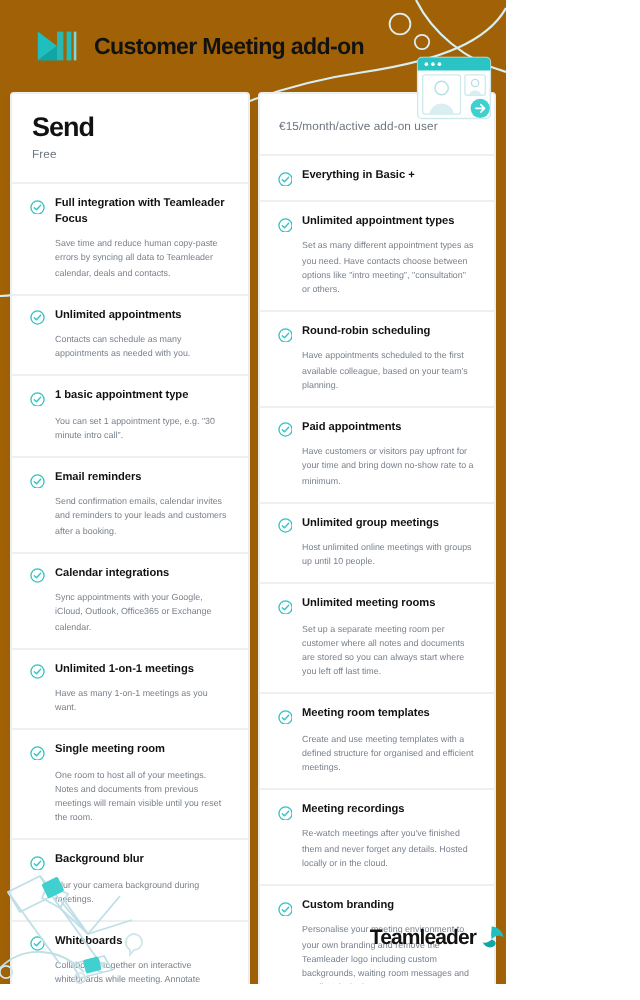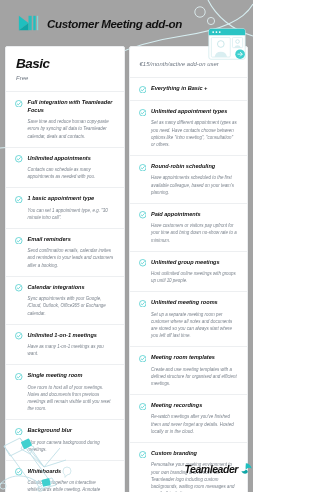--- a/index.html
+++ b/index.html
@@ -6,23 +6,22 @@
   html, body {
     width: 253px; height: 500px;
     overflow: hidden;
     background: #ffffff;
     font-family: "Liberation Sans", sans-serif;
     -webkit-font-smoothing: antialiased;
   }
   #page {
     position: relative;
     width: 253px; height: 492px;
-    background: #a3a3a3;
+    background: #a16207;
     overflow: hidden;
-    font-style: italic;
   }
 
   
   .bg-decor { position: absolute; inset: 0; pointer-events: none; z-index: 0; }
 
   
   .header {
     position: relative;
     z-index: 3;
     height: 46px;
@@ -175,21 +174,21 @@
     <circle cx="40.5" cy="18.6" r="2.5" fill="none" stroke="#b9dfe4" stroke-width="0.9"></circle>
     <path d="M36,27 a4.7,4.7 0 0 1 9,0 z" fill="#d9eef1"></path>
     <circle cx="44" cy="36" r="6.6" fill="#3fd0cf"></circle>
     <path d="M41,36 l5.6,0 M44.4,33.4 L47,36 L44.4,38.6" stroke="#ffffff" stroke-width="1.1" fill="none" stroke-linecap="round" stroke-linejoin="round"></path>
   </svg>
 
   <div class="columns">
 
     <div class="col">
       <div class="col-head">
-        <div class="col-title">Basic</div>
+        <div class="col-title">Send</div>
         <div class="col-price">Free</div>
       </div>
 
       <div class="feature">
         <svg class="check" viewBox="0 0 16 16">
             <circle cx="8" cy="8" r="7" fill="none" stroke="#2ac4c4" stroke-width="1.4"></circle>
             <path d="M4.6 8.2 L6.9 10.4 L11.4 5.6" fill="none" stroke="#2ac4c4" stroke-width="1.4" stroke-linecap="round" stroke-linejoin="round"></path>
           </svg>
         <div class="feature-body">
           <div class="feature-title">Full integration with Teamleader Focus</div>

